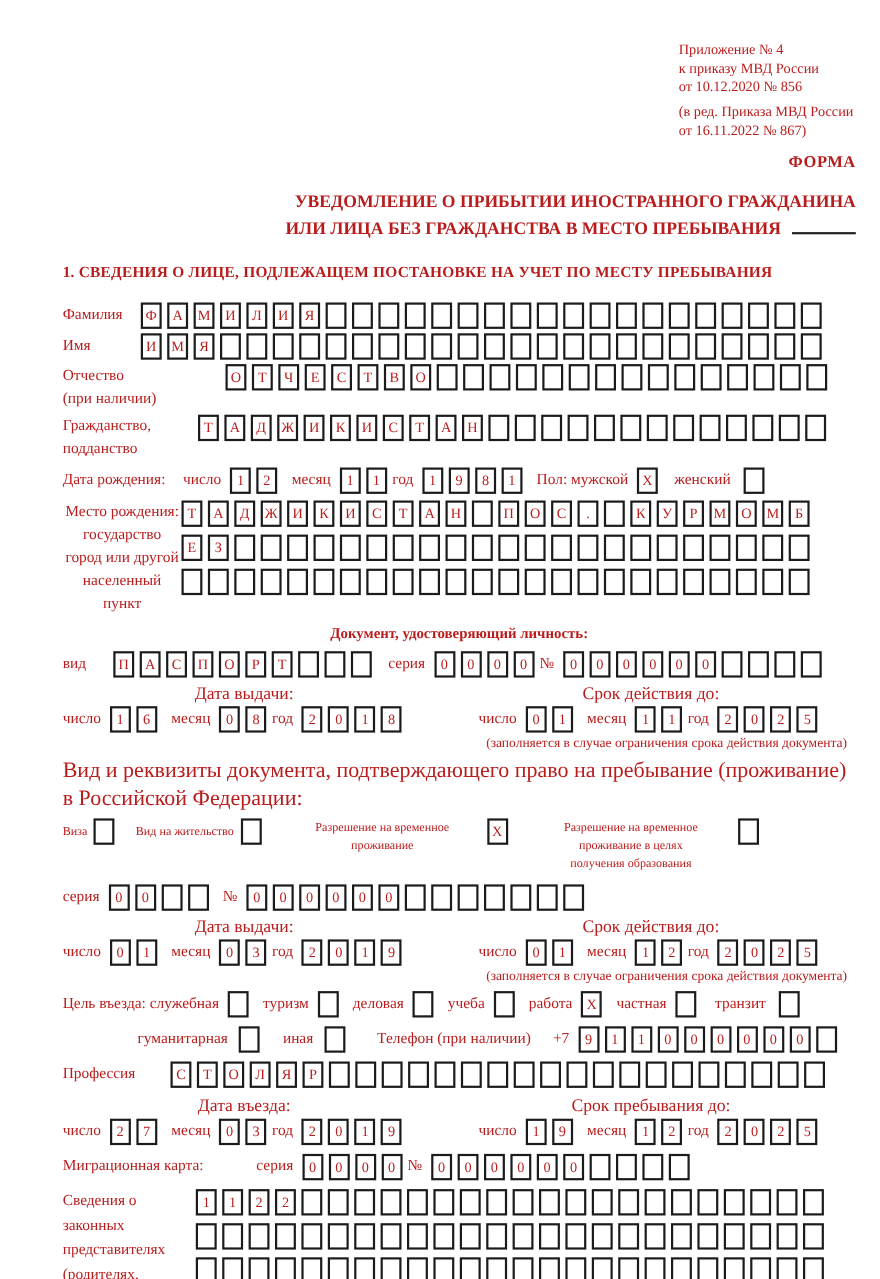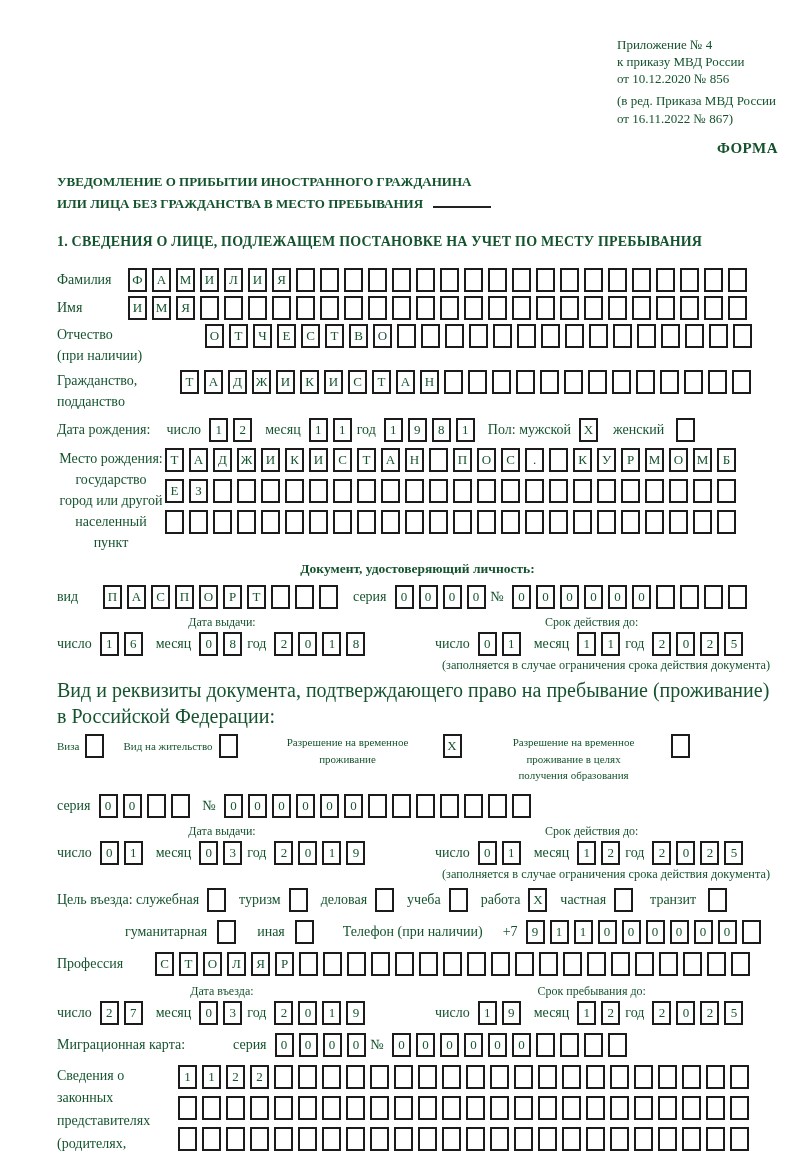--- a/index.html
+++ b/index.html
@@ -1,44 +1,44 @@
 <!DOCTYPE html>
 <html><head>
 <meta charset="utf-8">
 <style>
   html,body{margin:0;padding:0;background:#e8e8e8;}
   .page{
     width:800px;height:1163px;box-sizing:border-box;background:#ffffff;
     padding:36px 22px 5px 57px;margin:0 auto;position:relative;overflow:hidden;
-    font-family:"Liberation Serif",serif;color:#14532d;
+    font-family:"Liberation Serif",serif;color:#b91c1c;
   }
   .annex{margin-left:560px;width:205px;font-size:13px;line-height:1.32;}
   .annex div:nth-child(4){margin-top:5px;}
   .forma{text-align:right;font-weight:bold;font-size:15px;margin-top:13px;letter-spacing:.5px;}
-  .title{text-align:left;font-weight:bold;font-size:13px;line-height:1.55;margin-top:15px;}
+  .title{text-align:right;font-weight:bold;font-size:16px;line-height:1.55;margin-top:15px;}
   .uline{display:inline-block;width:58px;border-bottom:2px solid #222;margin-left:10px;height:14px;}
   .sec-heading{font-weight:bold;font-size:14px;margin-top:20px;margin-bottom:18px;letter-spacing:.2px;}
   .row{display:flex;align-items:center;margin-bottom:4px;flex-wrap:nowrap;}
   .row.top{align-items:flex-start;}
   .lbl{font-size:14px;white-space:nowrap;flex:0 0 auto;}
   .lblcol{font-size:14px;line-height:1.5;flex:0 0 auto;}
   .w71{width:71px;} .w148{width:148px;} .w123{width:123px;} .w108{width:108px;text-align:center;} .w121{width:121px;} .w98{width:98px;}
   .cells{display:flex;flex:0 0 auto;flex-wrap:nowrap;}
   .cellcol .cells{margin-bottom:7px;}
   .cell{
     box-sizing:border-box;flex:0 0 auto;display:inline-flex;align-items:center;justify-content:center;
     width:19px;height:24px;border:2px solid #1b1b1b;margin-right:5px;background:#fff;
     font-size:13px;font-family:"Liberation Serif",serif;
   }
   .doc-heading{text-align:center;font-weight:bold;font-size:13.5px;margin:8px 0 8px 0;}
   .date-pair{display:flex;align-items:flex-start;margin-bottom:2px;}
   .dp-col{flex:0 0 auto;}
   .dp-left{width:330px;}
   .dp-right{margin-left:48px;}
-  .dp-title{text-align:center;font-size:12px;margin-bottom:2px;}
+  .dp-title{text-align:center;font-size:16px;margin-bottom:2px;}
   .dp-row{display:flex;align-items:center;}
   .note{font-size:12.3px;text-align:right;padding-right:8px;margin:1px 0 6px 0;}
   .intro{font-size:20px;margin:3px 0;}
   .opts{display:flex;align-items:flex-start;margin:6px 0 10px 0;}
   .optlbl{font-size:11px;text-align:center;line-height:1.5;}
   .pair{display:inline-flex;align-items:center;flex:0 0 auto;}
   .pair .cell{margin-left:6px;}
   .ml8{margin-left:8px;} .ml10{margin-left:10px;} .ml12{margin-left:12px;} .ml14{margin-left:14px;}
   .ml16{margin-left:16px;} .ml20{margin-left:20px;} .ml24{margin-left:24px;} .ml48{margin-left:48px;}
 </style>

